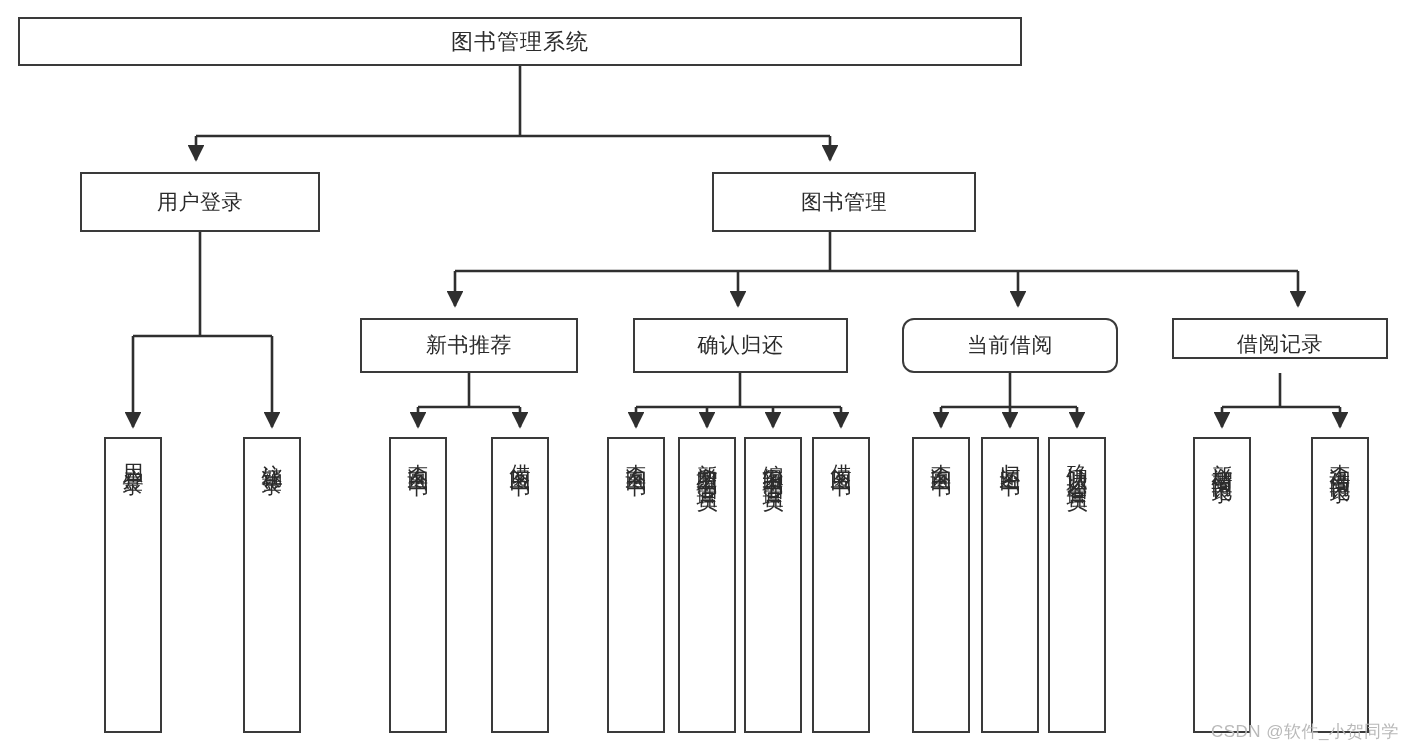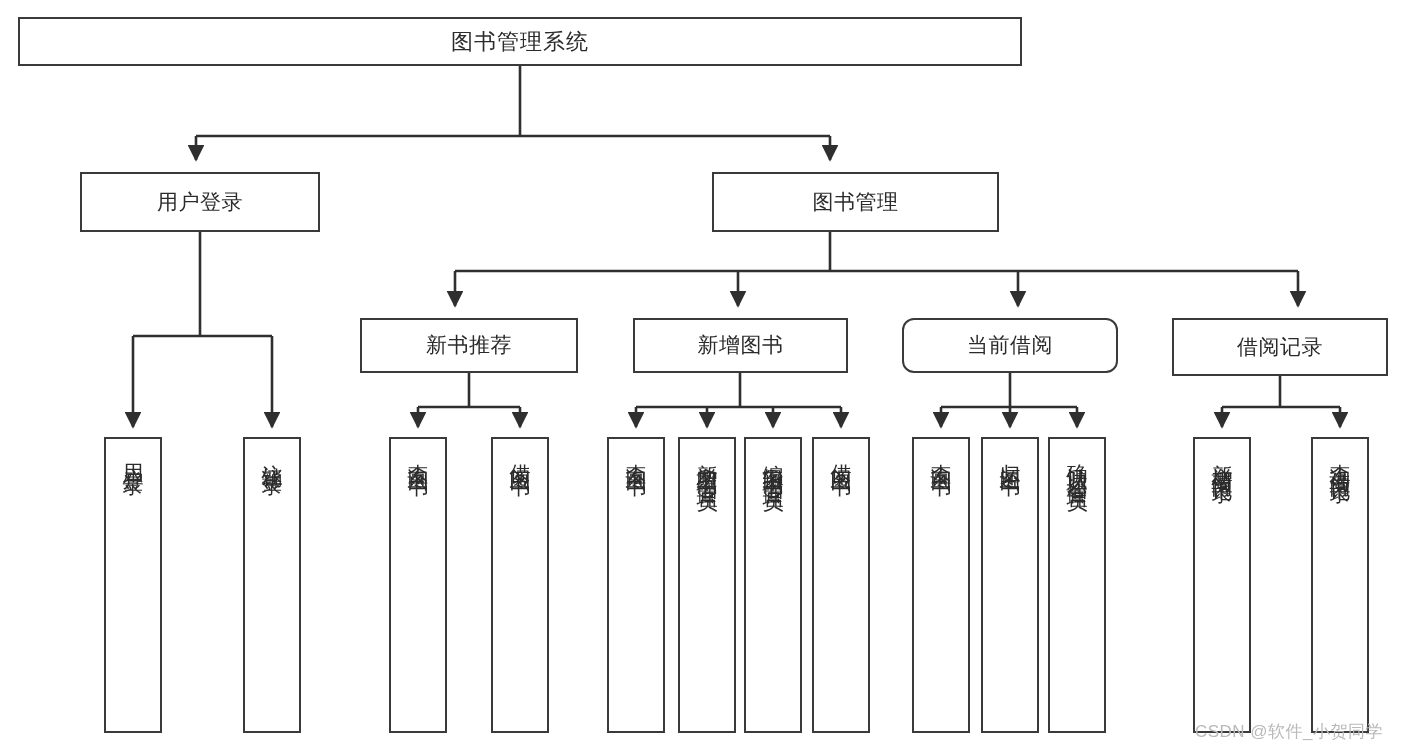--- a/index.html
+++ b/index.html
@@ -9,21 +9,21 @@
   svg#edges{position:absolute;left:0;top:0;width:1405px;height:747px;}
   .node{position:absolute;box-sizing:border-box;background:#ffffff;
         border:2px solid #3a3a3a;display:flex;align-items:center;
         justify-content:center;text-align:center;}
   .node-label{display:block;line-height:1.18;color:#2b2b2b;white-space:pre-line;}
   .h-node .node-label{font-size:21px;letter-spacing:.5px;}
   .root .node-label{font-size:22px;letter-spacing:1px;}
   .v-node{padding:8px 2px;align-items:flex-start;}
   .v-node .node-label{writing-mode:vertical-rl;text-orientation:upright;
         font-size:21px;letter-spacing:4px;line-height:1.05;margin:0 auto;}
-  .watermark{position:absolute;right:22px;bottom:4px;font-size:17px;
+  .watermark{position:absolute;right:6px;bottom:4px;font-size:17px;
         color:#b9b9b9;letter-spacing:.5px;white-space:nowrap;}
 </style>
 </head>
 <body>
 
 <div id="canvas">
 
   <svg id="edges" viewBox="0 0 1405 747" xmlns="http://www.w3.org/2000/svg">
     <defs>
       <marker id="arrow" viewBox="0 0 10 10" refX="9" refY="5" markerWidth="6.5" markerHeight="6.5" orient="auto-start-reverse">
@@ -74,34 +74,34 @@
     </g>
   </svg>
 
   <div class="node h-node root" style="left:18px;top:17px;width:1004px;height:49px;">
     <span class="node-label">图书管理系统</span>
   </div>
 
   <div class="node h-node" style="left:80px;top:172px;width:240px;height:60px;">
     <span class="node-label">用户登录</span>
   </div>
-  <div class="node h-node" style="left:712px;top:172px;width:287px;height:60px;">
+  <div class="node h-node" style="left:712px;top:172px;width:264px;height:60px;">
     <span class="node-label">图书管理</span>
   </div>
 
   <div class="node h-node" style="left:360px;top:318px;width:218px;height:55px;">
     <span class="node-label">新书推荐</span>
   </div>
   <div class="node h-node" style="left:633px;top:318px;width:215px;height:55px;">
-    <span class="node-label">新增图书</span>
+    <span class="node-label">确认归还</span>
   </div>
   <div class="node h-node" style="left:902px;top:318px;width:216px;height:55px;border-radius:12px;">
     <span class="node-label">当前借阅</span>
   </div>
-  <div class="node h-node" style="left:1172px;top:318px;width:216px;height:58px;">
+  <div class="node h-node" style="left:1172px;top:318px;width:216px;height:41px;align-items:flex-end;">
     <span class="node-label">借阅记录</span>
   </div>
 
   <div class="node v-node" style="left:104px;top:437px;width:58px;height:296px;">
     <span class="node-label">用户登录</span>
   </div>
   <div class="node v-node" style="left:243px;top:437px;width:58px;height:296px;">
     <span class="node-label">注销登录</span>
   </div>
 

